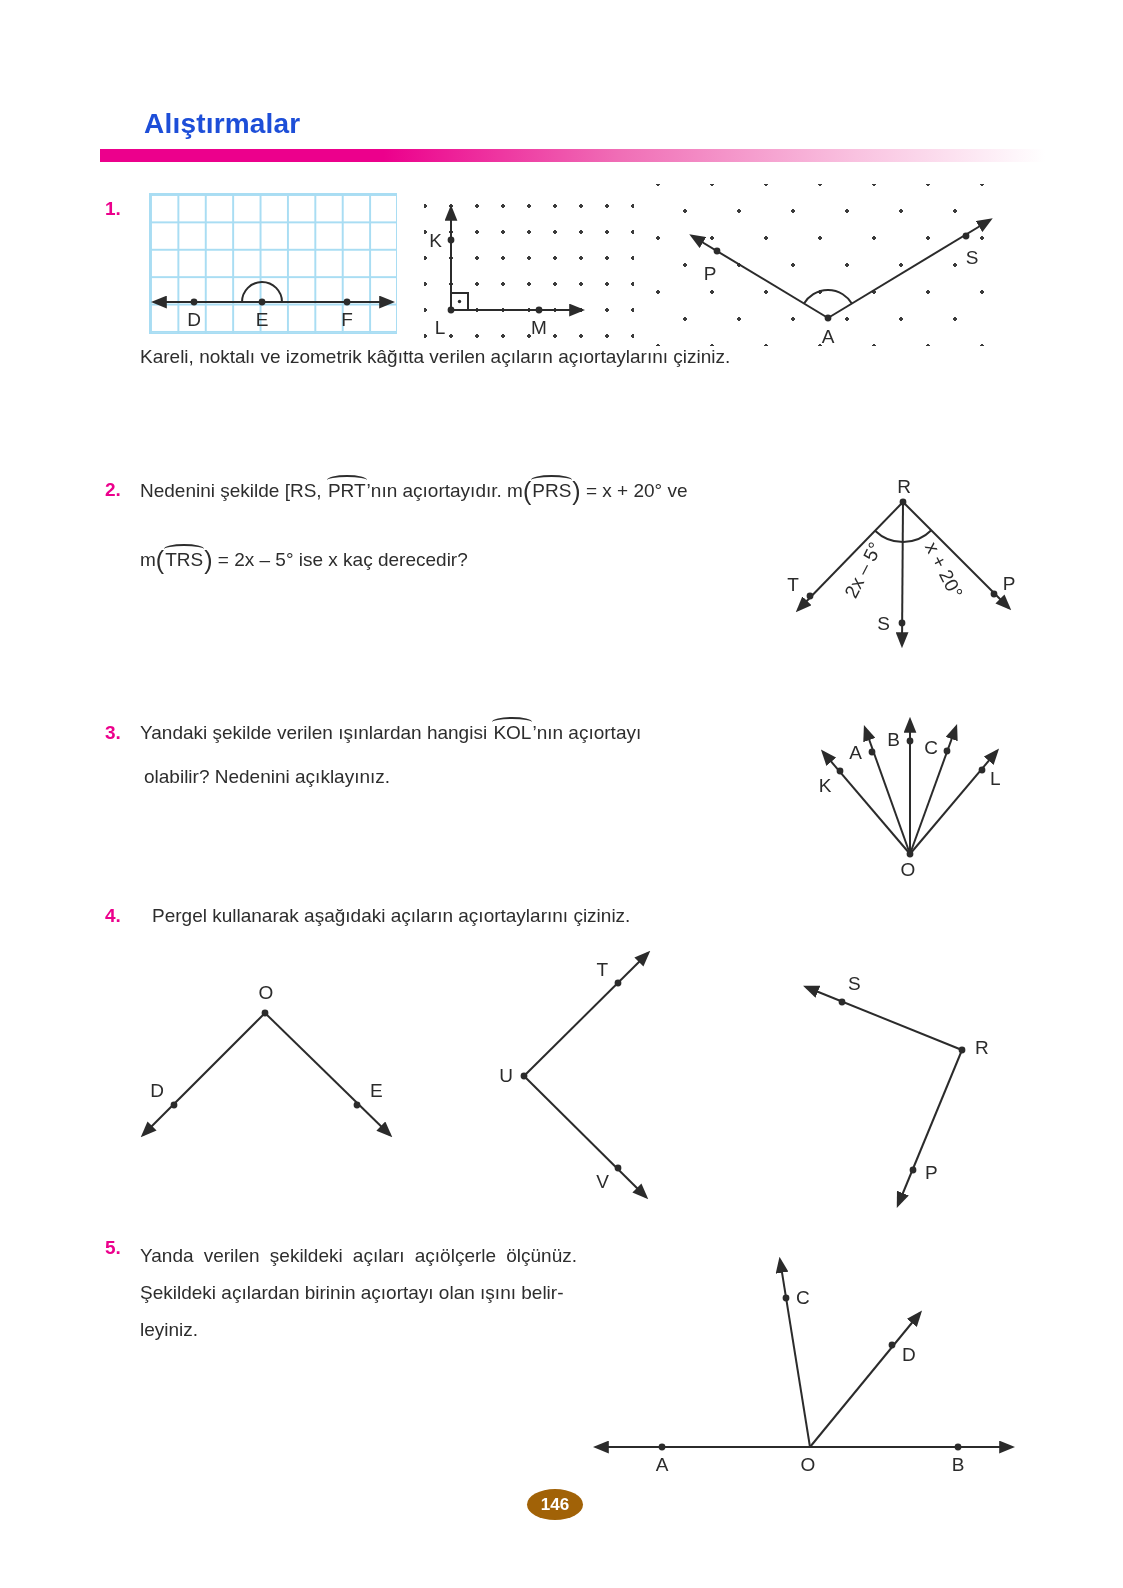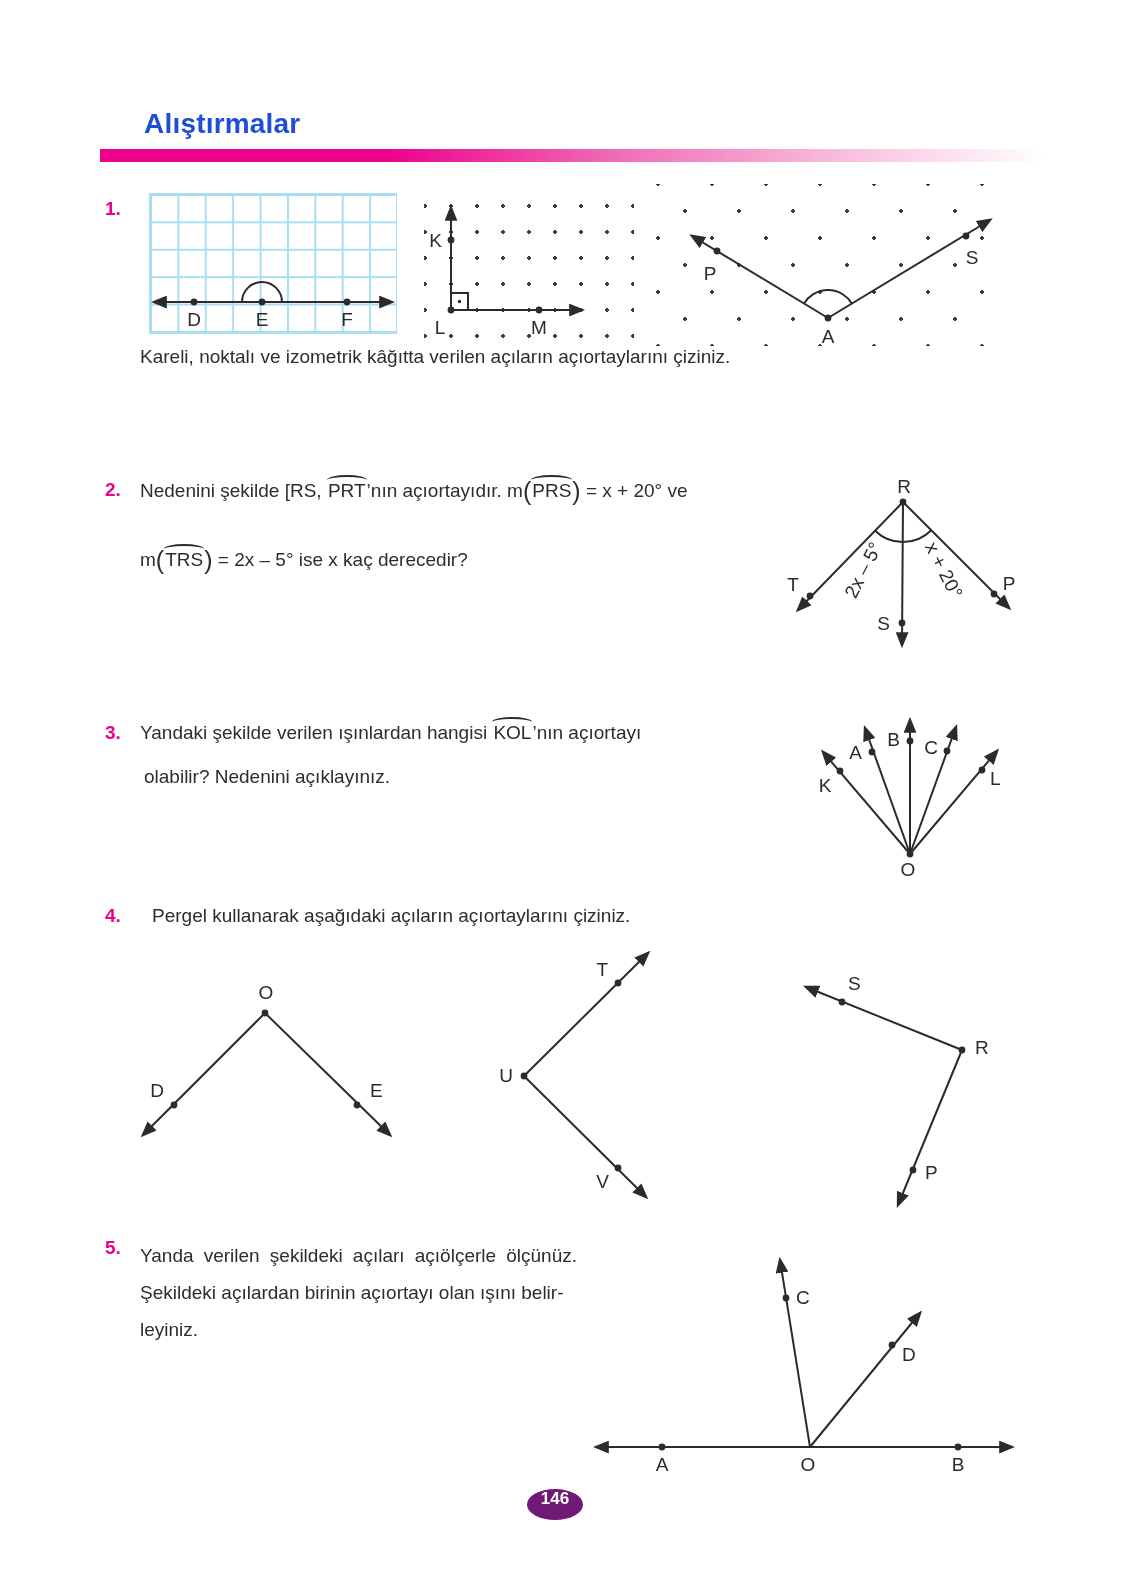--- a/index.html
+++ b/index.html
@@ -29,22 +29,22 @@
   #fig-grid{background-color:#fff; border:1px solid #A9DDF3;
     background-image:linear-gradient(to right,#A9DDF3 1.5px,transparent 1.5px),
                      linear-gradient(to bottom,#A9DDF3 1.5px,transparent 1.5px);
     background-size:27.4px 27.4px;}
   #fig-dots{background-image:radial-gradient(circle,#3b3b3b 1.7px,transparent 2px);
     background-size:26px 26px; background-position:14px 11px;}
   #fig-iso{background-image:radial-gradient(circle,#3b3b3b 1.7px,transparent 2px),
                             radial-gradient(circle,#3b3b3b 1.7px,transparent 2px);
     background-size:54px 54px; background-position:10px 0px, 37px 27px;}
   #badge{left:527px; top:1489px; width:56px; height:31px; border-radius:50%;
-    background:#701a75; color:#fff; font-size:17px; font-weight:bold;
-    display:flex; align-items:flex-start; justify-content:center;}
+    background:#a16207; color:#fff; font-size:17px; font-weight:bold;
+    display:flex; align-items:center; justify-content:center;}
   .anglbl{font-size:17px;}
 </style>
 </head>
 <body>
 
 <div id="page">
 
   <svg width="0" height="0" style="position:absolute">
     <defs>
       <marker id="ah" viewBox="0 0 10 8" refX="8" refY="4" markerWidth="8" markerHeight="6.5" orient="auto">

